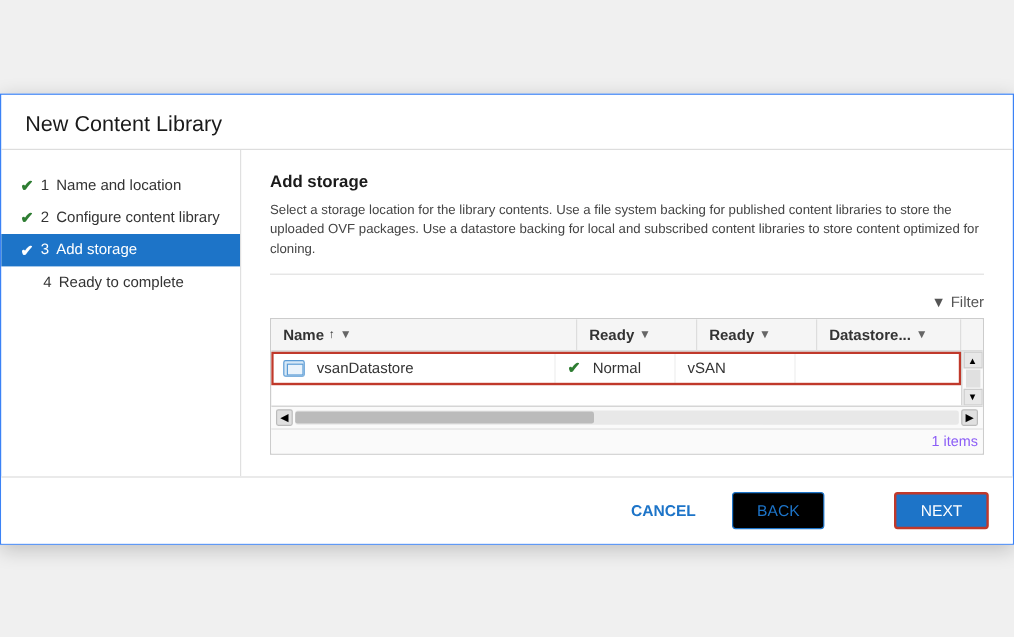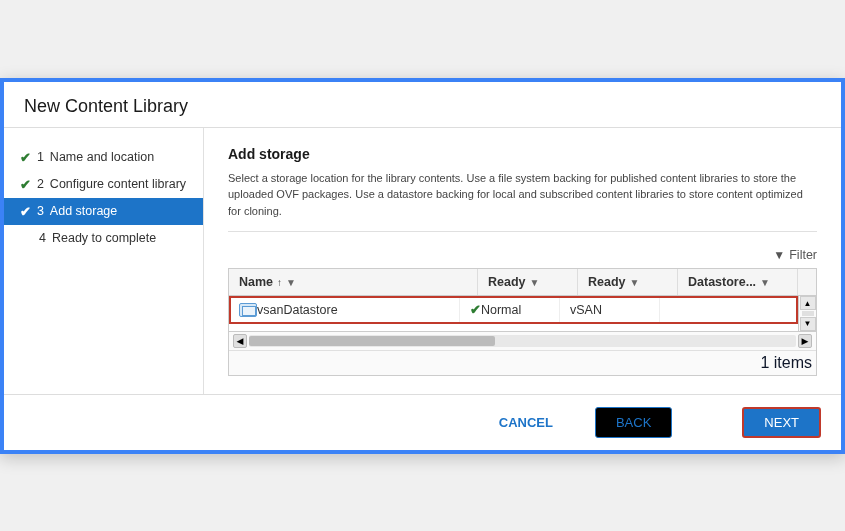--- a/index.html
+++ b/index.html
@@ -9,21 +9,21 @@
       background: #f0f0f0;
       display: flex;
       justify-content: center;
       align-items: center;
       height: 100vh;
     }
     .dialog {
       background: #fff;
       width: 845px;
       height: 376px;
-      border: 4px solid #3b82f6;
+      border: 1px solid #3b82f6;
       display: flex;
       flex-direction: column;
       box-shadow: 0 4px 16px rgba(0,0,0,0.2);
     }
     .dialog-header {
       padding: 14px 20px 10px 20px;
       border-bottom: 1px solid #ddd;
     }
     .dialog-header h1 {
       font-size: 18px;
@@ -147,21 +147,21 @@
     .table-row.selected {
       outline: 2px solid #c0392b;
       outline-offset: -2px;
     }
     .table-cell {
       padding: 6px 10px;
       font-size: 12.5px;
       color: #333;
       display: flex;
       align-items: center;
-      gap: 0;
+      gap: 10px;
       border-right: 1px solid #eee;
     }
     .table-cell:last-child {
       border-right: none;
     }
     .ds-icon {
       display: inline-flex;
       align-items: center;
       justify-content: center;
       width: 18px;
@@ -217,32 +217,32 @@
       border: 1px solid #bbb;
       border-radius: 2px;
       display: flex;
       align-items: center;
       justify-content: center;
       font-size: 9px;
       cursor: pointer;
     }
     .items-count {
       text-align: right;
-      font-size: 16px;
-      color: #0f172a;
+      font-size: 12px;
+      color: #8b5cf6;
       padding: 3px 4px;
       background: #fafafa;
       border-top: 1px solid #e0e0e0;
     }
     .dialog-footer {
       padding: 12px 20px;
       border-top: 1px solid #ddd;
       display: flex;
       justify-content: flex-end;
-      gap: 22px;
+      gap: 10px;
       background: #fff;
     }
     .btn {
       padding: 6px 20px;
       font-size: 13px;
       border-radius: 3px;
       cursor: pointer;
       font-weight: 500;
     }
     .btn-cancel {

